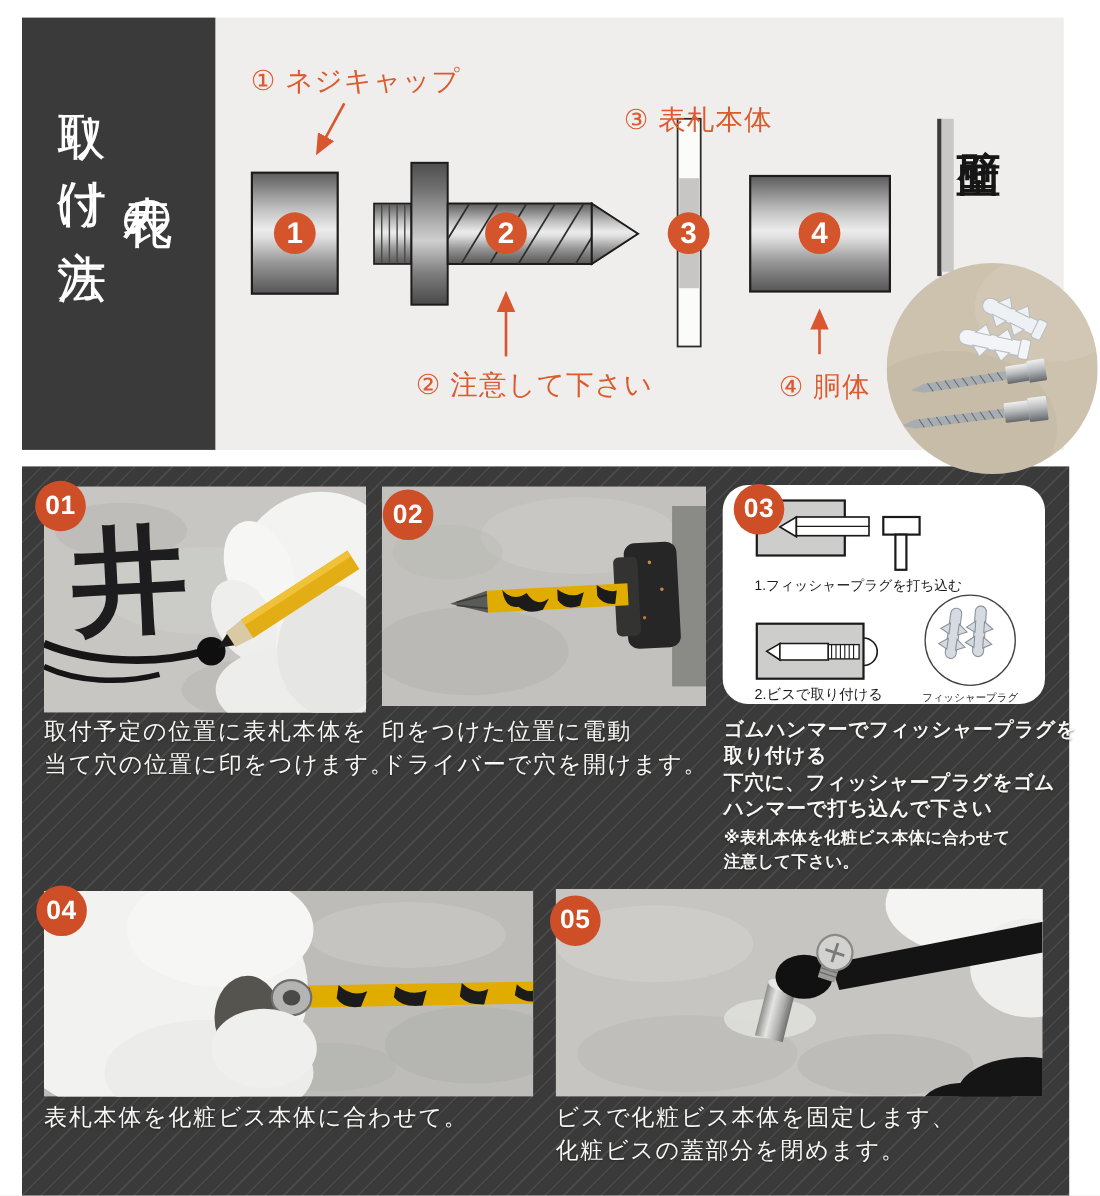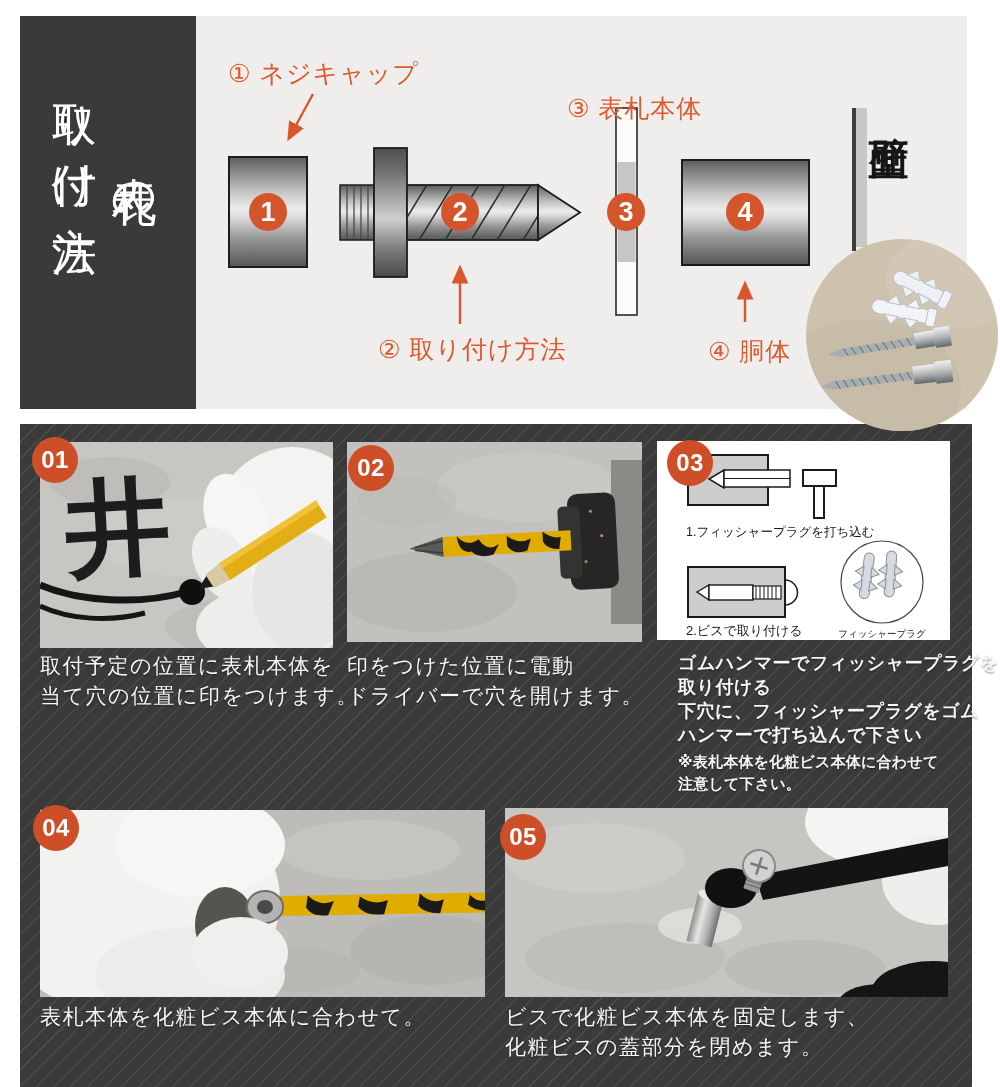--- a/index.html
+++ b/index.html
@@ -23,25 +23,25 @@
 
   
   .steps-bg{left:20px;top:424px;width:952px;height:785px;background-color:#3b3a3a;
     background-image:repeating-linear-gradient(135deg, rgba(255,255,255,0.075) 0 1.5px, transparent 1.5px 12px);}
   .badge{position:absolute;width:46px;height:46px;border-radius:50%;background:#ce4e27;
          color:#fff;font-size:24px;font-weight:700;display:flex;align-items:center;justify-content:center;
          z-index:5;letter-spacing:0.5px;}
   .photo{position:absolute;overflow:hidden;z-index:1;}
   .caption{position:absolute;color:#f7f7f5;font-size:21px;line-height:30px;letter-spacing:1.5px;
            font-weight:500;text-shadow:0 1px 2px rgba(0,0,0,0.45);white-space:nowrap;z-index:2;}
-  .caption3{position:absolute;color:#f7f7f5;z-index:2;text-shadow:0 1px 2px rgba(0,0,0,0.45);white-space:nowrap;margin-left:20px;}
+  .caption3{position:absolute;color:#f7f7f5;z-index:2;text-shadow:0 1px 2px rgba(0,0,0,0.45);white-space:nowrap;}
   .caption3 .main{font-size:18px;line-height:24px;font-weight:700;letter-spacing:0.5px;}
   .caption3 .note{font-size:15px;line-height:22px;font-weight:600;letter-spacing:0.2px;}
   .caption3 .note.first{margin-top:4px;}
-  .step3-panel{position:absolute;background:#ffffff;z-index:1;}
+  .step3-panel{position:absolute;background:#ffffff;z-index:1;border-radius:23px;}
 </style>
 </head>
 <body>
 
 <div class="page">
 
   <div class="abs sidebar">
     <div class="vtitle right">表札の</div>
     <div class="vtitle left">取り付け方法</div>
   </div>
@@ -128,21 +128,21 @@
 
       <g stroke="#d9572e" stroke-width="2.4" fill="none">
         <path d="M117,78 L93,122" marker-end="url(#ah)"></path>
         <path d="M264,308 L264,252" marker-end="url(#ah)"></path>
         <path d="M549,306 L549,268" marker-end="url(#ah)"></path>
       </g>
     </svg>
 
     <div class="part-label" style="left:32px;top:41px;">① ネジキャップ</div>
     <div class="part-label" style="left:371px;top:44px;margin-top:32px;">③ 表札本体</div>
-    <div class="part-label" style="left:182px;top:317px;">② 取り付け方法</div>
+    <div class="part-label" style="left:182px;top:317px;">② 注意して下さい</div>
     <div class="part-label" style="left:512px;top:319px;">④ 胴体</div>
     <div class="wall-label">壁面</div>
   </div>
 
   <div class="abs inset-circle">
     <svg width="192" height="192" viewBox="0 0 192 192">
       <defs>
         <linearGradient id="chrome" x1="0" y1="0" x2="0" y2="1">
           <stop offset="0%" stop-color="#f0f0f0"></stop>
             <stop offset="45%" stop-color="#b9bcbe"></stop>

